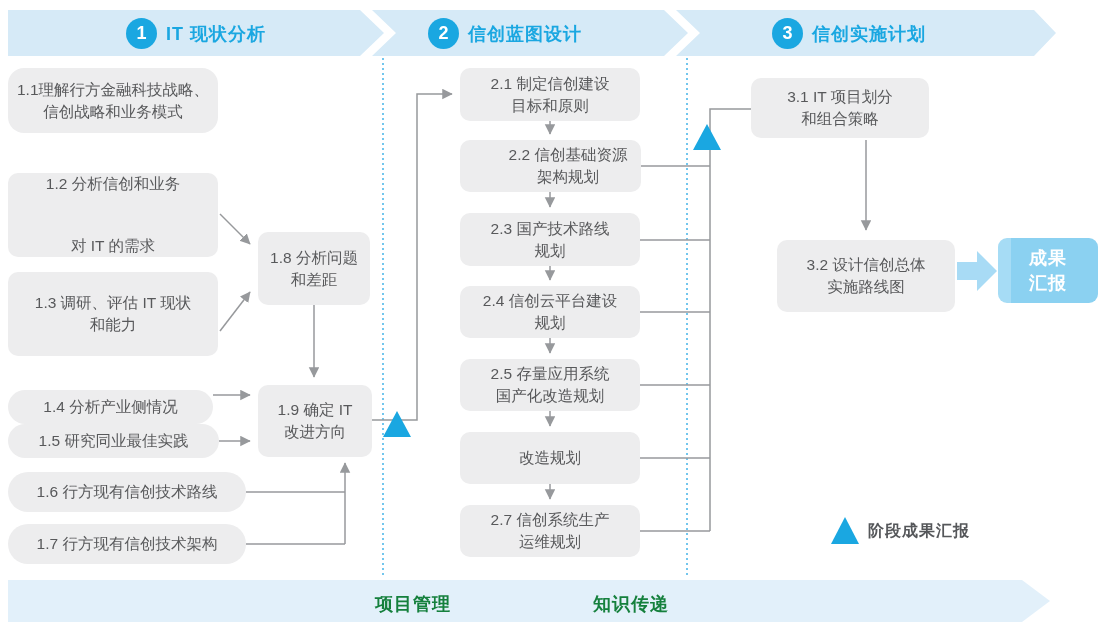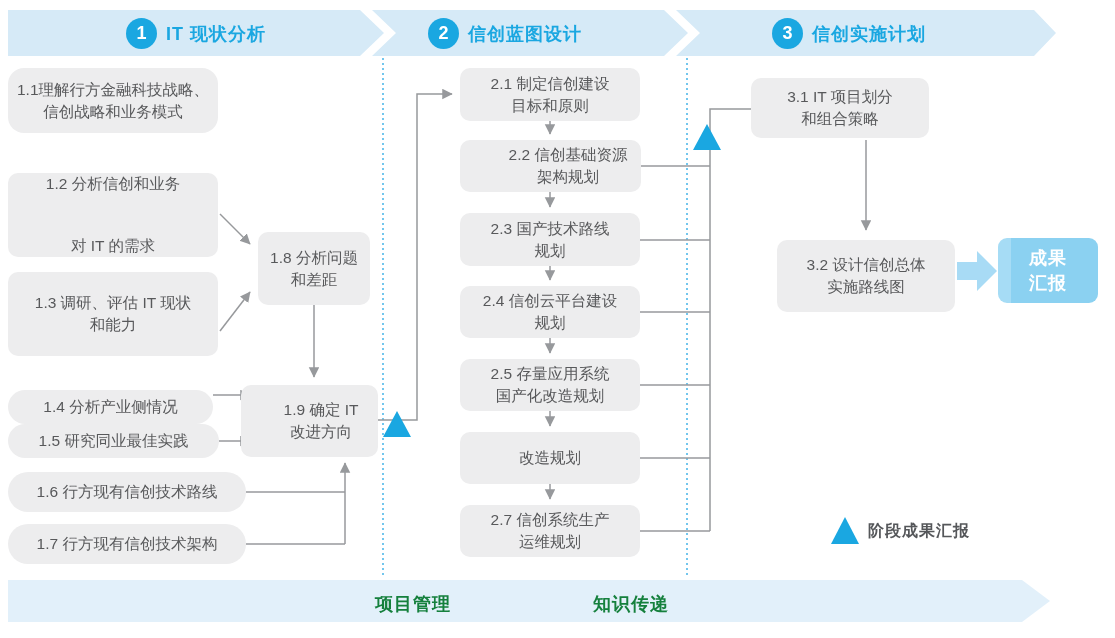--- a/index.html
+++ b/index.html
@@ -112,21 +112,21 @@
   <div class="box pill" style="left:8px;top:472px;width:238px;height:40px;">
     <span>1.6 行方现有信创技术路线</span>
   </div>
   <div class="box pill" style="left:8px;top:524px;width:238px;height:40px;">
     <span>1.7 行方现有信创技术架构</span>
   </div>
   <div class="box" style="left:258px;top:232px;width:112px;height:73px;">
     <span>1.8 分析问题</span>
     <span>和差距</span>
   </div>
-  <div class="box" style="left:241px;top:385px;width:114px;height:72px;padding-left:23px;">
+  <div class="box" style="left:258px;top:385px;width:114px;height:72px;">
     <span>1.9 确定 IT</span>
     <span>改进方向</span>
   </div>
 
   <div class="box" style="left:460px;top:68px;width:180px;height:53px;">
     <span>2.1 制定信创建设</span>
     <span>目标和原则</span>
   </div>
   <div class="box" style="left:460px;top:140px;width:146px;height:52px;padding-left:35px;">
     <span>2.2 信创基础资源</span>

